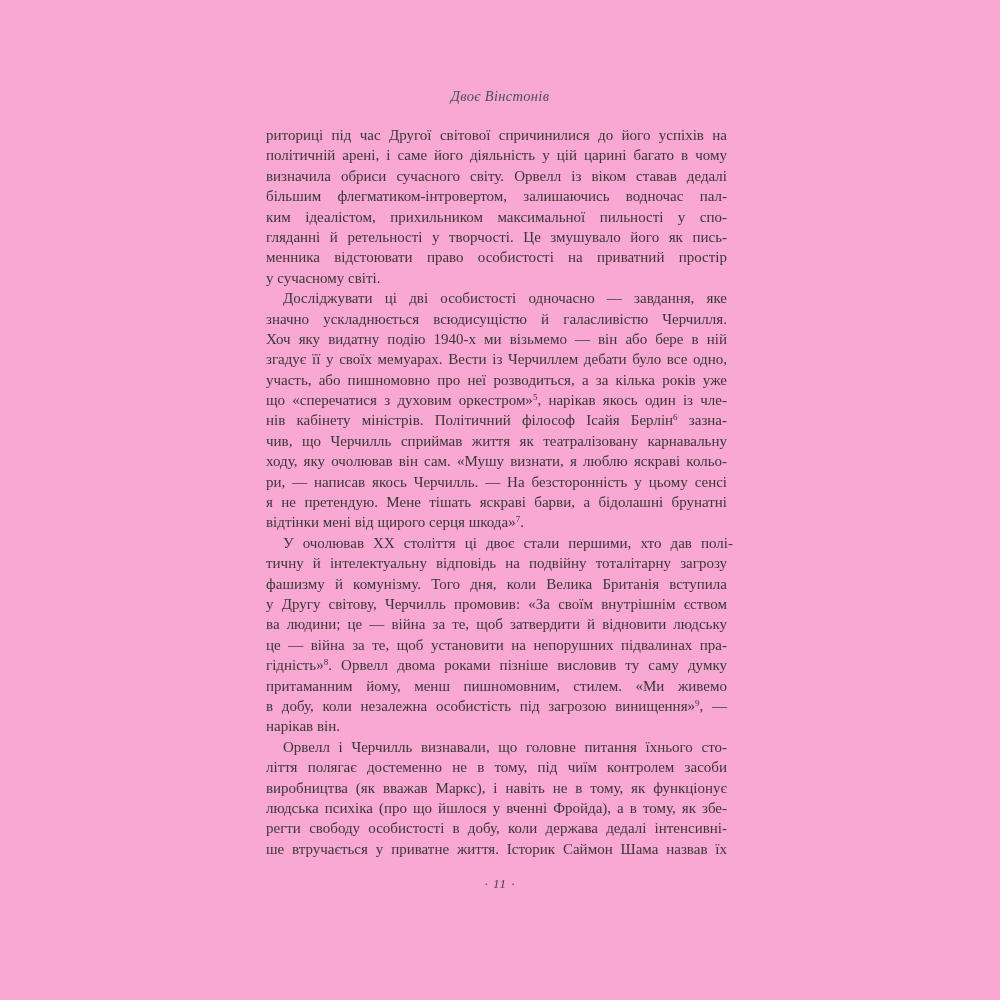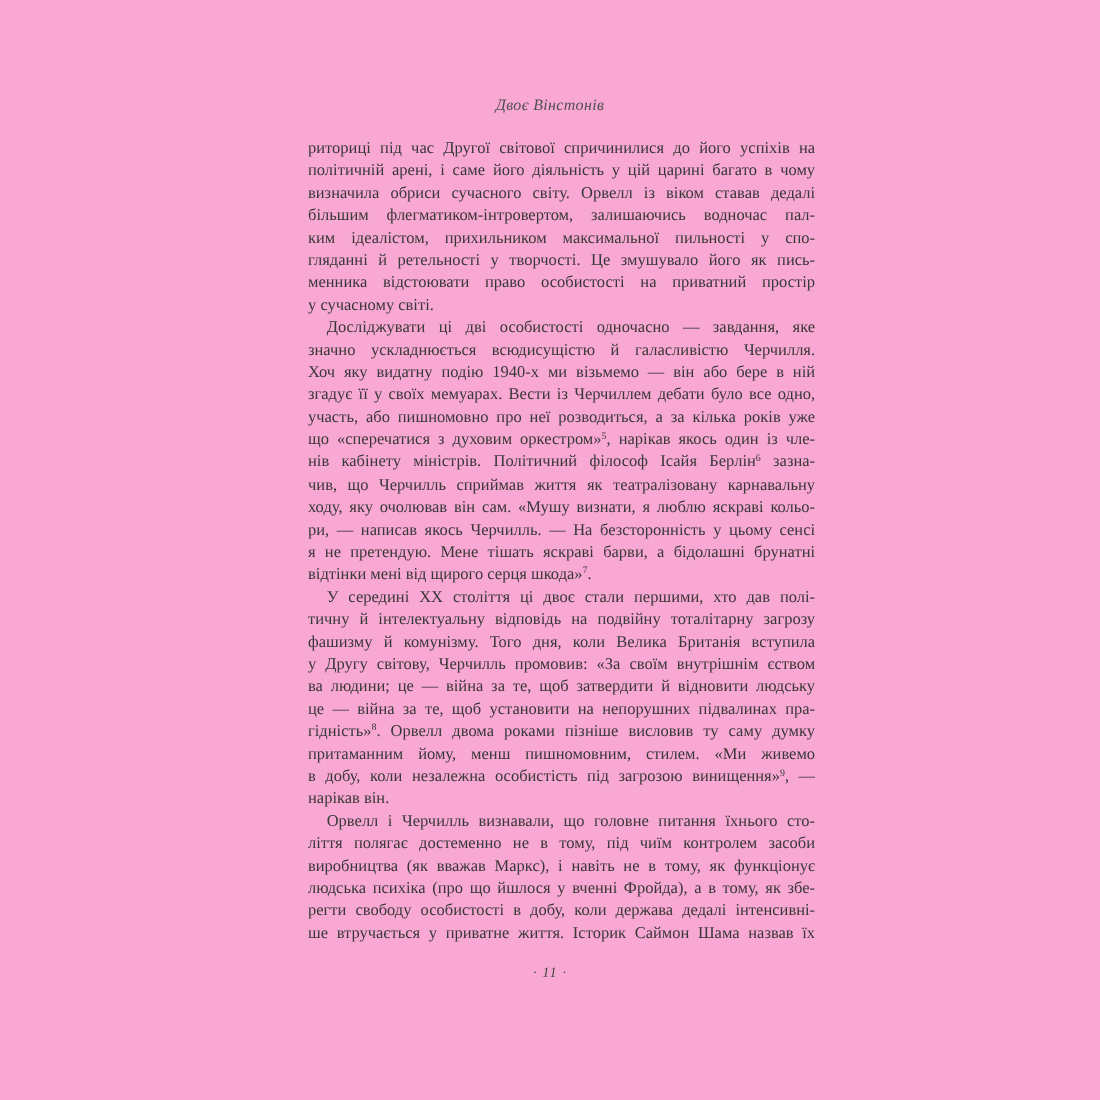--- a/index.html
+++ b/index.html
@@ -22,21 +22,21 @@
     left: 0;
     width: 100%;
     text-align: center;
     font-style: italic;
     font-size: 14.5px;
     color: #4f4f4f;
     letter-spacing: 0.3px;
   }
   .body-text {
     position: absolute;
-    left: 280px;
+    left: 266px;
     top: 125px;
     width: 461px;
   }
   .para { margin: 0; padding: 0; }
   .line {
     width: 461px;
     height: 20.4px;
     line-height: 20.4px;
     font-size: 15px;
     white-space: nowrap;
@@ -88,21 +88,21 @@
         <div class="line"><span style="word-spacing: 3.4125px;">участь, або пишномовно про неї розводиться, а за кілька років уже</span></div>
         <div class="line"><span style="word-spacing: 3.52604px;">що «сперечатися з духовим оркестром»<sup>5</sup>, нарікав якось один із чле-</span></div>
         <div class="line"><span style="word-spacing: 7.45089px;">нів кабінету міністрів. Політичний філософ Ісайя Берлін<sup>6</sup> зазна-</span></div>
         <div class="line"><span style="word-spacing: 5.77455px;">чив, що Черчилль сприймав життя як театралізовану карнавальну</span></div>
         <div class="line"><span style="word-spacing: 2.42344px;">ходу, яку очолював він сам. «Мушу визнати, я люблю яскраві кольо-</span></div>
         <div class="line"><span style="word-spacing: 3.12188px;">ри, — написав якось Черчилль. — На безсторонність у цьому сенсі</span></div>
         <div class="line"><span style="word-spacing: 4.67361px;">я не претендую. Мене тішать яскраві барви, а бідолашні брунатні</span></div>
         <div class="line"><span>відтінки мені від щирого серця шкода»<sup>7</sup>.</span></div>
       </div>
       <div class="para">
-        <div class="line ind"><span style="word-spacing: 5.32969px;">У середині ХХ століття ці двоє стали першими, хто дав полі-</span></div>
+        <div class="line ind"><span style="word-spacing: 5.32969px;">У очолював ХХ століття ці двоє стали першими, хто дав полі-</span></div>
         <div class="line"><span style="word-spacing: 5.37946px;">тичну й інтелектуальну відповідь на подвійну тоталітарну загрозу</span></div>
         <div class="line"><span style="word-spacing: 6.4668px;">фашизму й комунізму. Того дня, коли Велика Британія вступила</span></div>
         <div class="line"><span style="word-spacing: 4.45703px;">у Другу світову, Черчилль промовив: «За своїм внутрішнім єством</span></div>
         <div class="line"><span style="word-spacing: 3.34517px;">ва людини; це — війна за те, щоб затвердити й відновити людську</span></div>
         <div class="line"><span style="word-spacing: 3.76562px;">це — війна за те, щоб установити на непорушних підвалинах пра-</span></div>
         <div class="line"><span style="word-spacing: 5.39453px; text-align: center;">гідність»<sup>8</sup>. Орвелл двома роками пізніше висловив ту саму думку</span></div>
         <div class="line"><span style="word-spacing: 9.82812px;">притаманним йому, менш пишномовним, стилем. «Ми живемо</span></div>
         <div class="line"><span style="word-spacing: 4.94336px;">в добу, коли незалежна особистість під загрозою винищення»<sup>9</sup>, —</span></div>
         <div class="line"><span>нарікав він.</span></div>
       </div>

